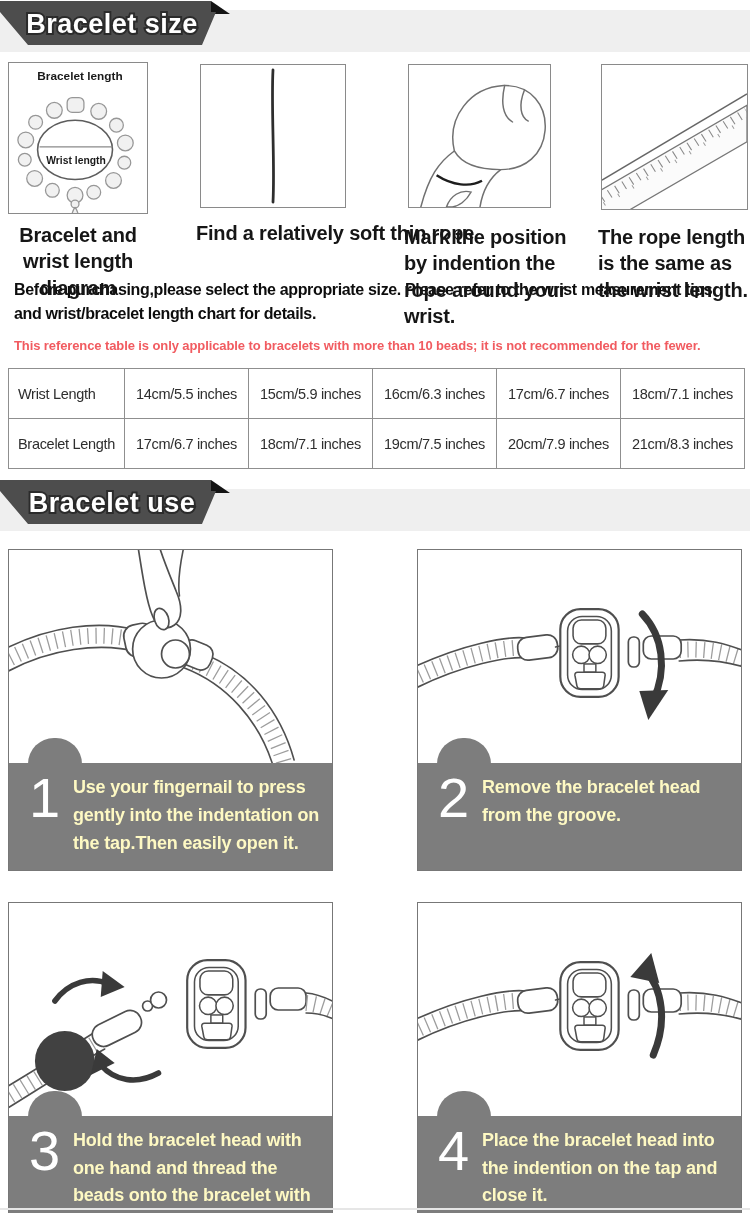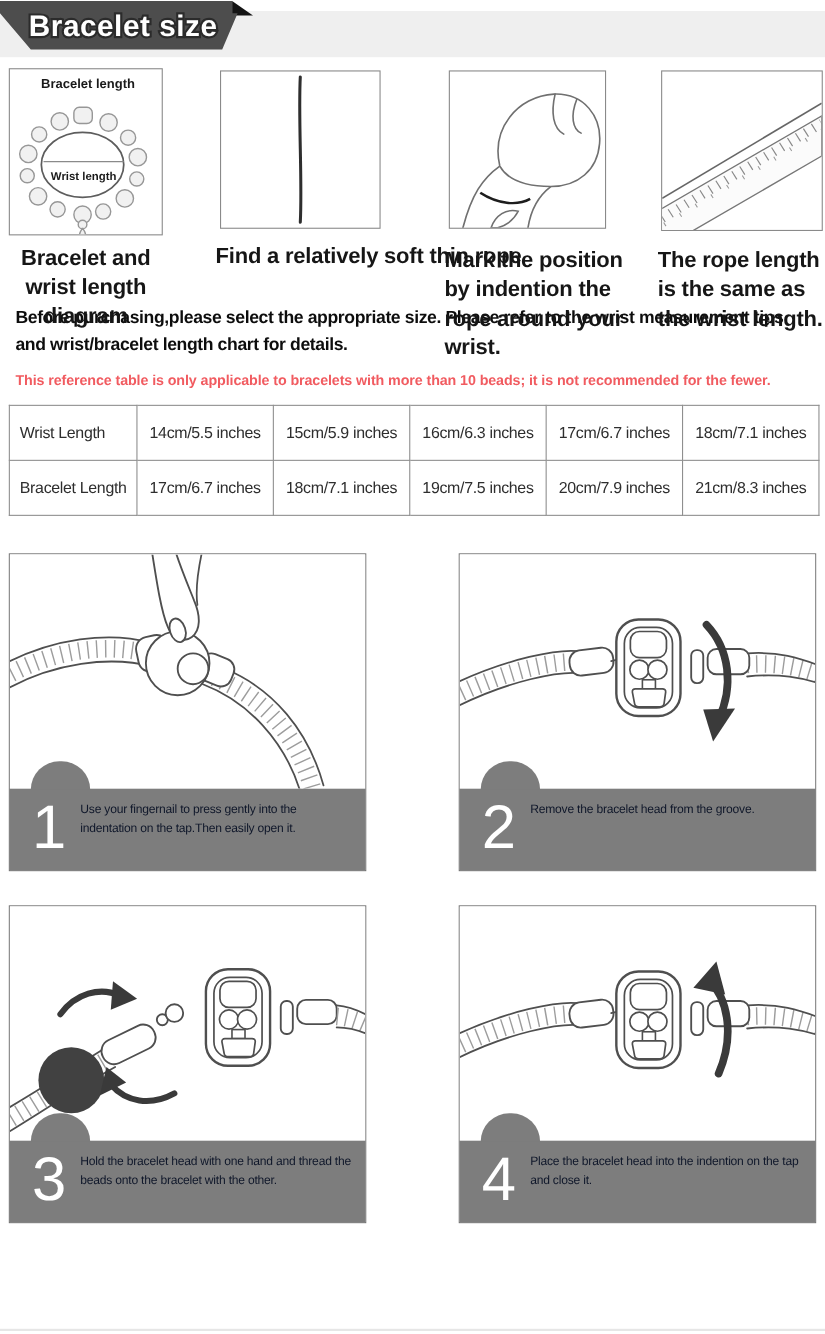--- a/index.html
+++ b/index.html
@@ -36,21 +36,21 @@
   table.size td.rowlab{ text-align:left; padding-left:9px; width:116px; }
   
   .steps-row{ display:flex; justify-content:space-between; padding:0 8px; margin-top:34px; align-items:stretch; }
   .steps-row.second{ margin-top:31px; }
   .step-panel{ width:325px; border:1px solid #777; background:#fff; display:flex; flex-direction:column; }
   .step-illu{ height:213px; position:relative; overflow:hidden; background:#fff; }
   .step-illu svg{ display:block; width:100%; height:100%; }
   .step-band{ position:relative; flex:1; background:#7d7d7d; min-height:74px; padding:11px 10px 12px 64px; }
   .step-bump{ position:absolute; top:-25px; left:19px; width:54px; height:26px; border-radius:54px 54px 0 0; background:#7d7d7d; }
   .step-num{ position:absolute; left:20px; top:7px; font-size:56px; line-height:1; color:#fff; font-weight:400; }
-  .step-text{ font-size:11px; font-weight:normal; letter-spacing:-0.2px; line-height:1.55; color:#0f172a; }
+  .step-text{ font-size:18px; font-weight:bold; letter-spacing:-0.2px; line-height:1.55; color:#fef9c3; }
   .bottom-rule{ position:absolute; left:0; right:0; bottom:3px; border-top:2px solid #e6e6e6; }
   
   .re{ stroke:#4f4f4f; stroke-width:1.6; fill:none; stroke-linecap:round; }
   .rh{ stroke:#9d9d9d; stroke-width:16; fill:none; stroke-dasharray:1.3 6.8; }
   .wf{ fill:#fff; stroke:#4f4f4f; stroke-width:1.7; }
   .arr{ stroke:#3a3a3a; stroke-width:7; fill:none; stroke-linecap:round; }
   .arr3{ stroke:#3a3a3a; stroke-width:5.5; fill:none; stroke-linecap:round; }
   .arrh{ fill:#3a3a3a; }
   .bead{ fill:#f1f1f1; stroke:#979797; stroke-width:1.3; }
   .dlbl{ font-family:"Liberation Sans", sans-serif; font-weight:bold; fill:#1a1a1a; }
@@ -161,20 +161,28 @@
         <td class="rowlab">Bracelet Length</td>
         <td>17cm/6.7 inches</td>
         <td>18cm/7.1 inches</td>
         <td>19cm/7.5 inches</td>
         <td>20cm/7.9 inches</td>
         <td>21cm/8.3 inches</td>
       </tr>
     </tbody>
   </table>
 
+  <div class="banner-wrap" style="margin-top:10px;">
+    <div class="banner-bg"></div>
+    <svg class="ribbon" width="232" height="46" viewBox="0 0 232 46">
+      <polygon points="211,1 230,14 211,14" fill="#141414"></polygon>
+      <path d="M0,1 L211,1 L211,12 L216,12 L202,45 L28,45 L0,12 Z" fill="#4d4d4d"></path>
+      <text x="112" y="33" text-anchor="middle">Bracelet use</text>
+    </svg>
+  </div>
 
   <div class="steps-row">
 
     <div class="step-panel">
       <div class="step-illu">
         <svg viewBox="0 0 324 213" preserveAspectRatio="none">
           <path class="rh" d="M-6,112 C40,86 91,80 129,91"></path>
           <path class="re" d="M-6,100 C40,76 90,70 128,80"></path>
           <path class="re" d="M-6,124 C40,98 92,92 130,102"></path>
           <rect class="wf" x="116" y="74" width="30" height="32" rx="11" transform="rotate(-12 131 90)"></rect>

